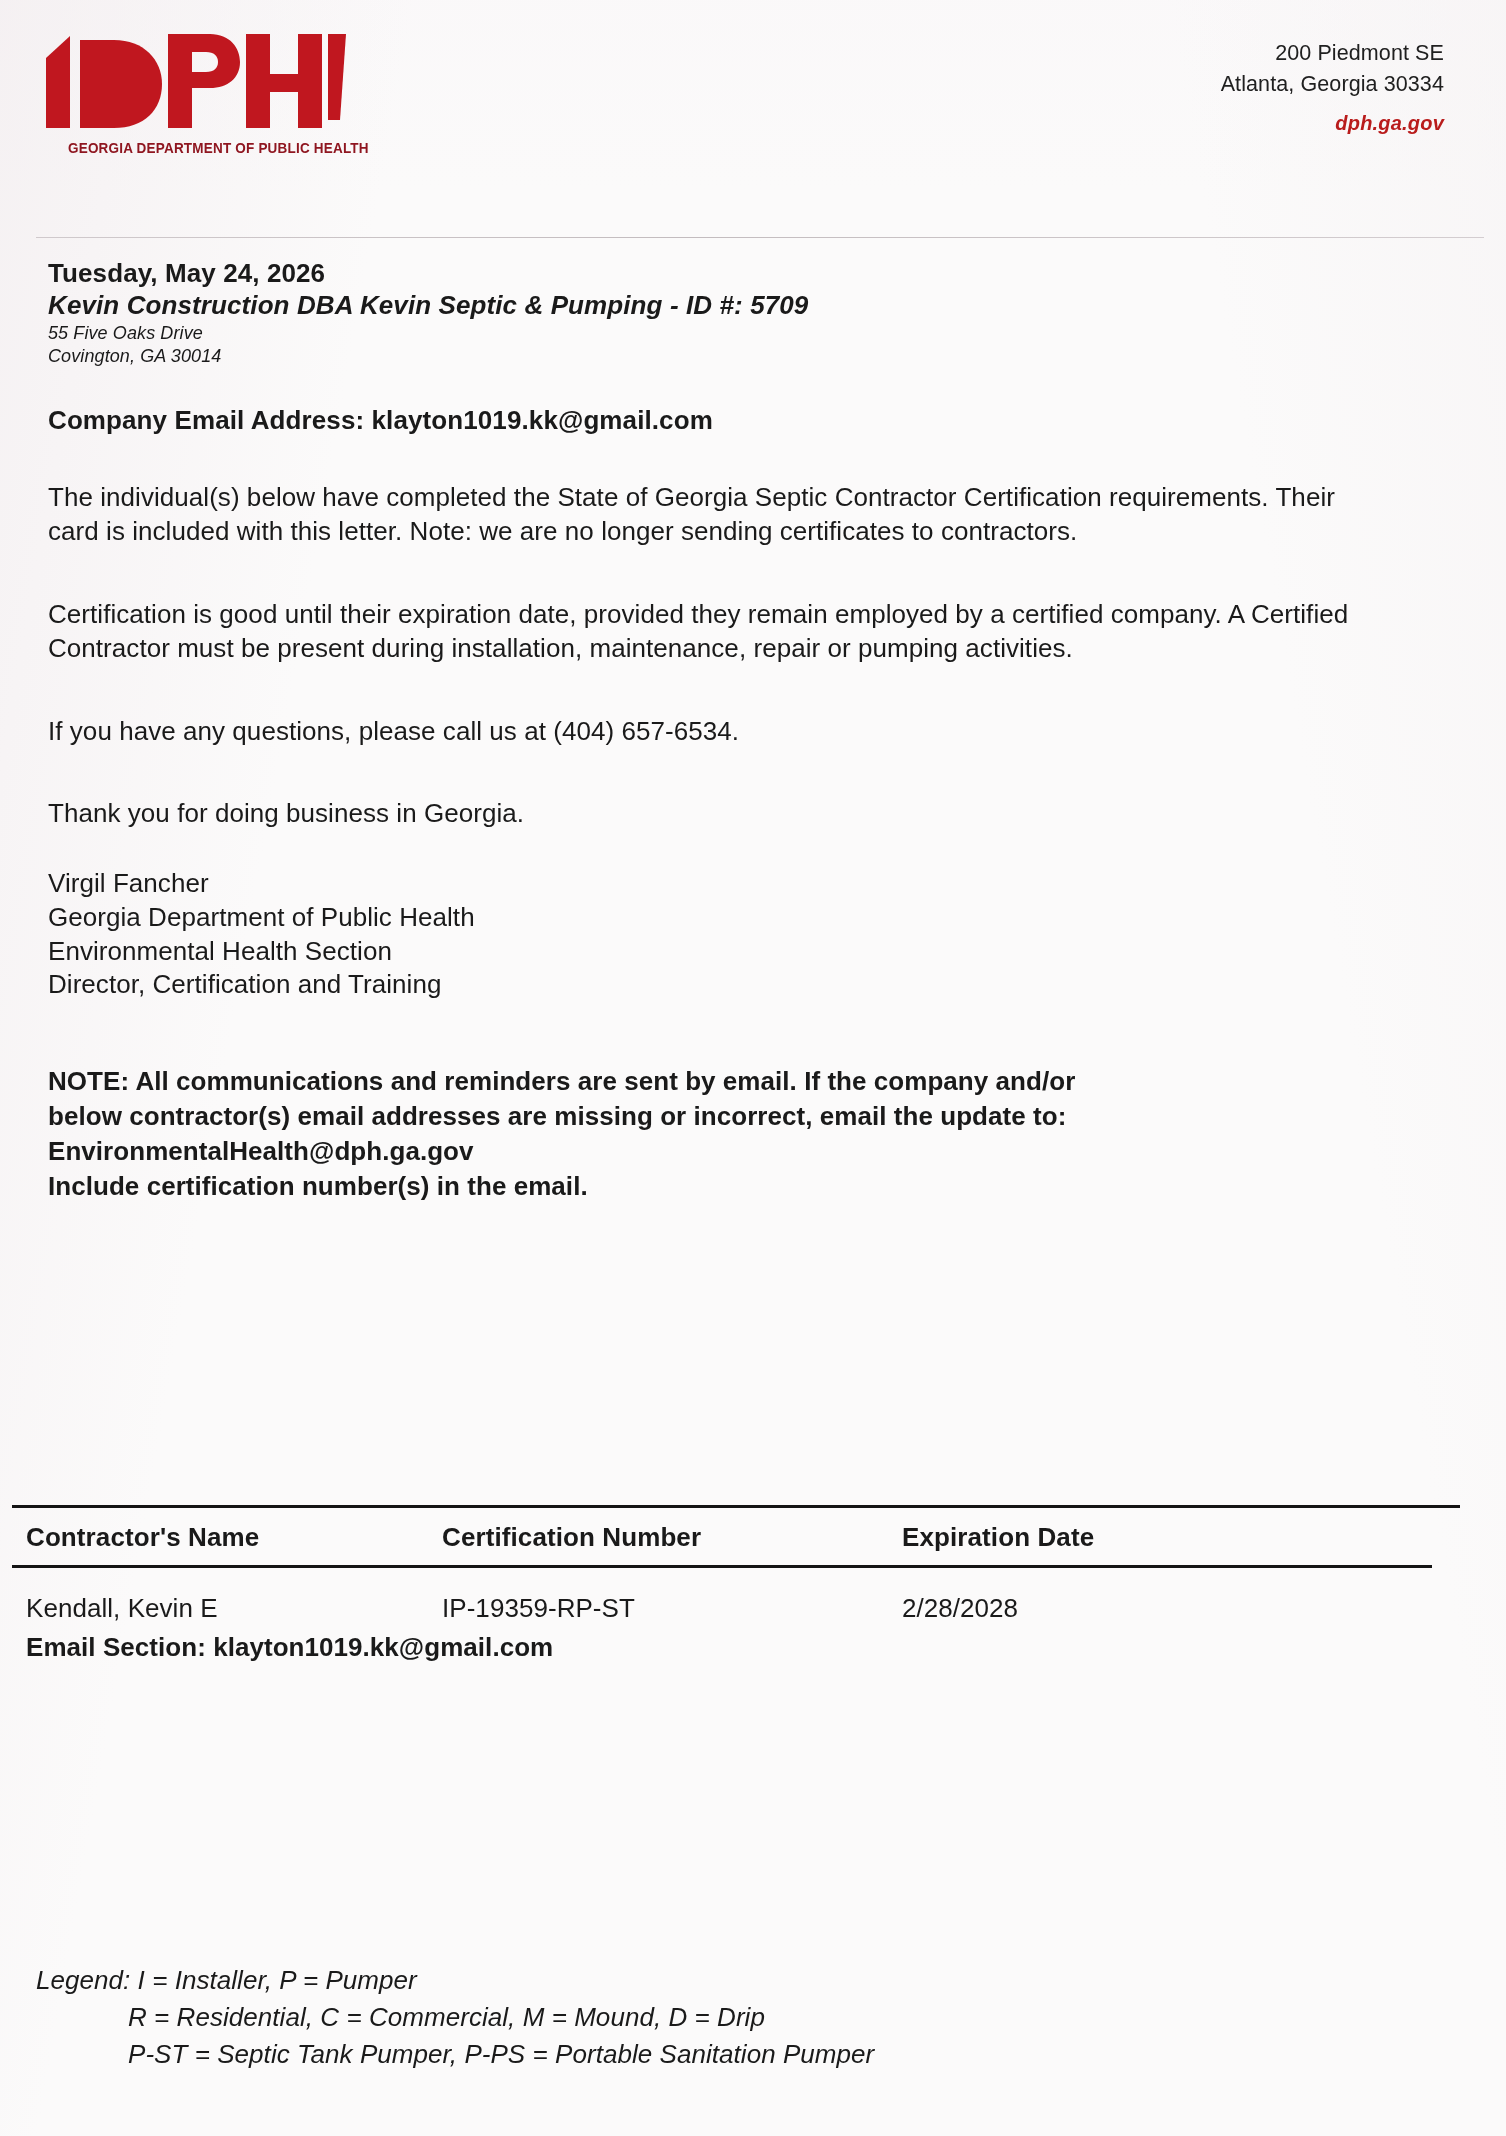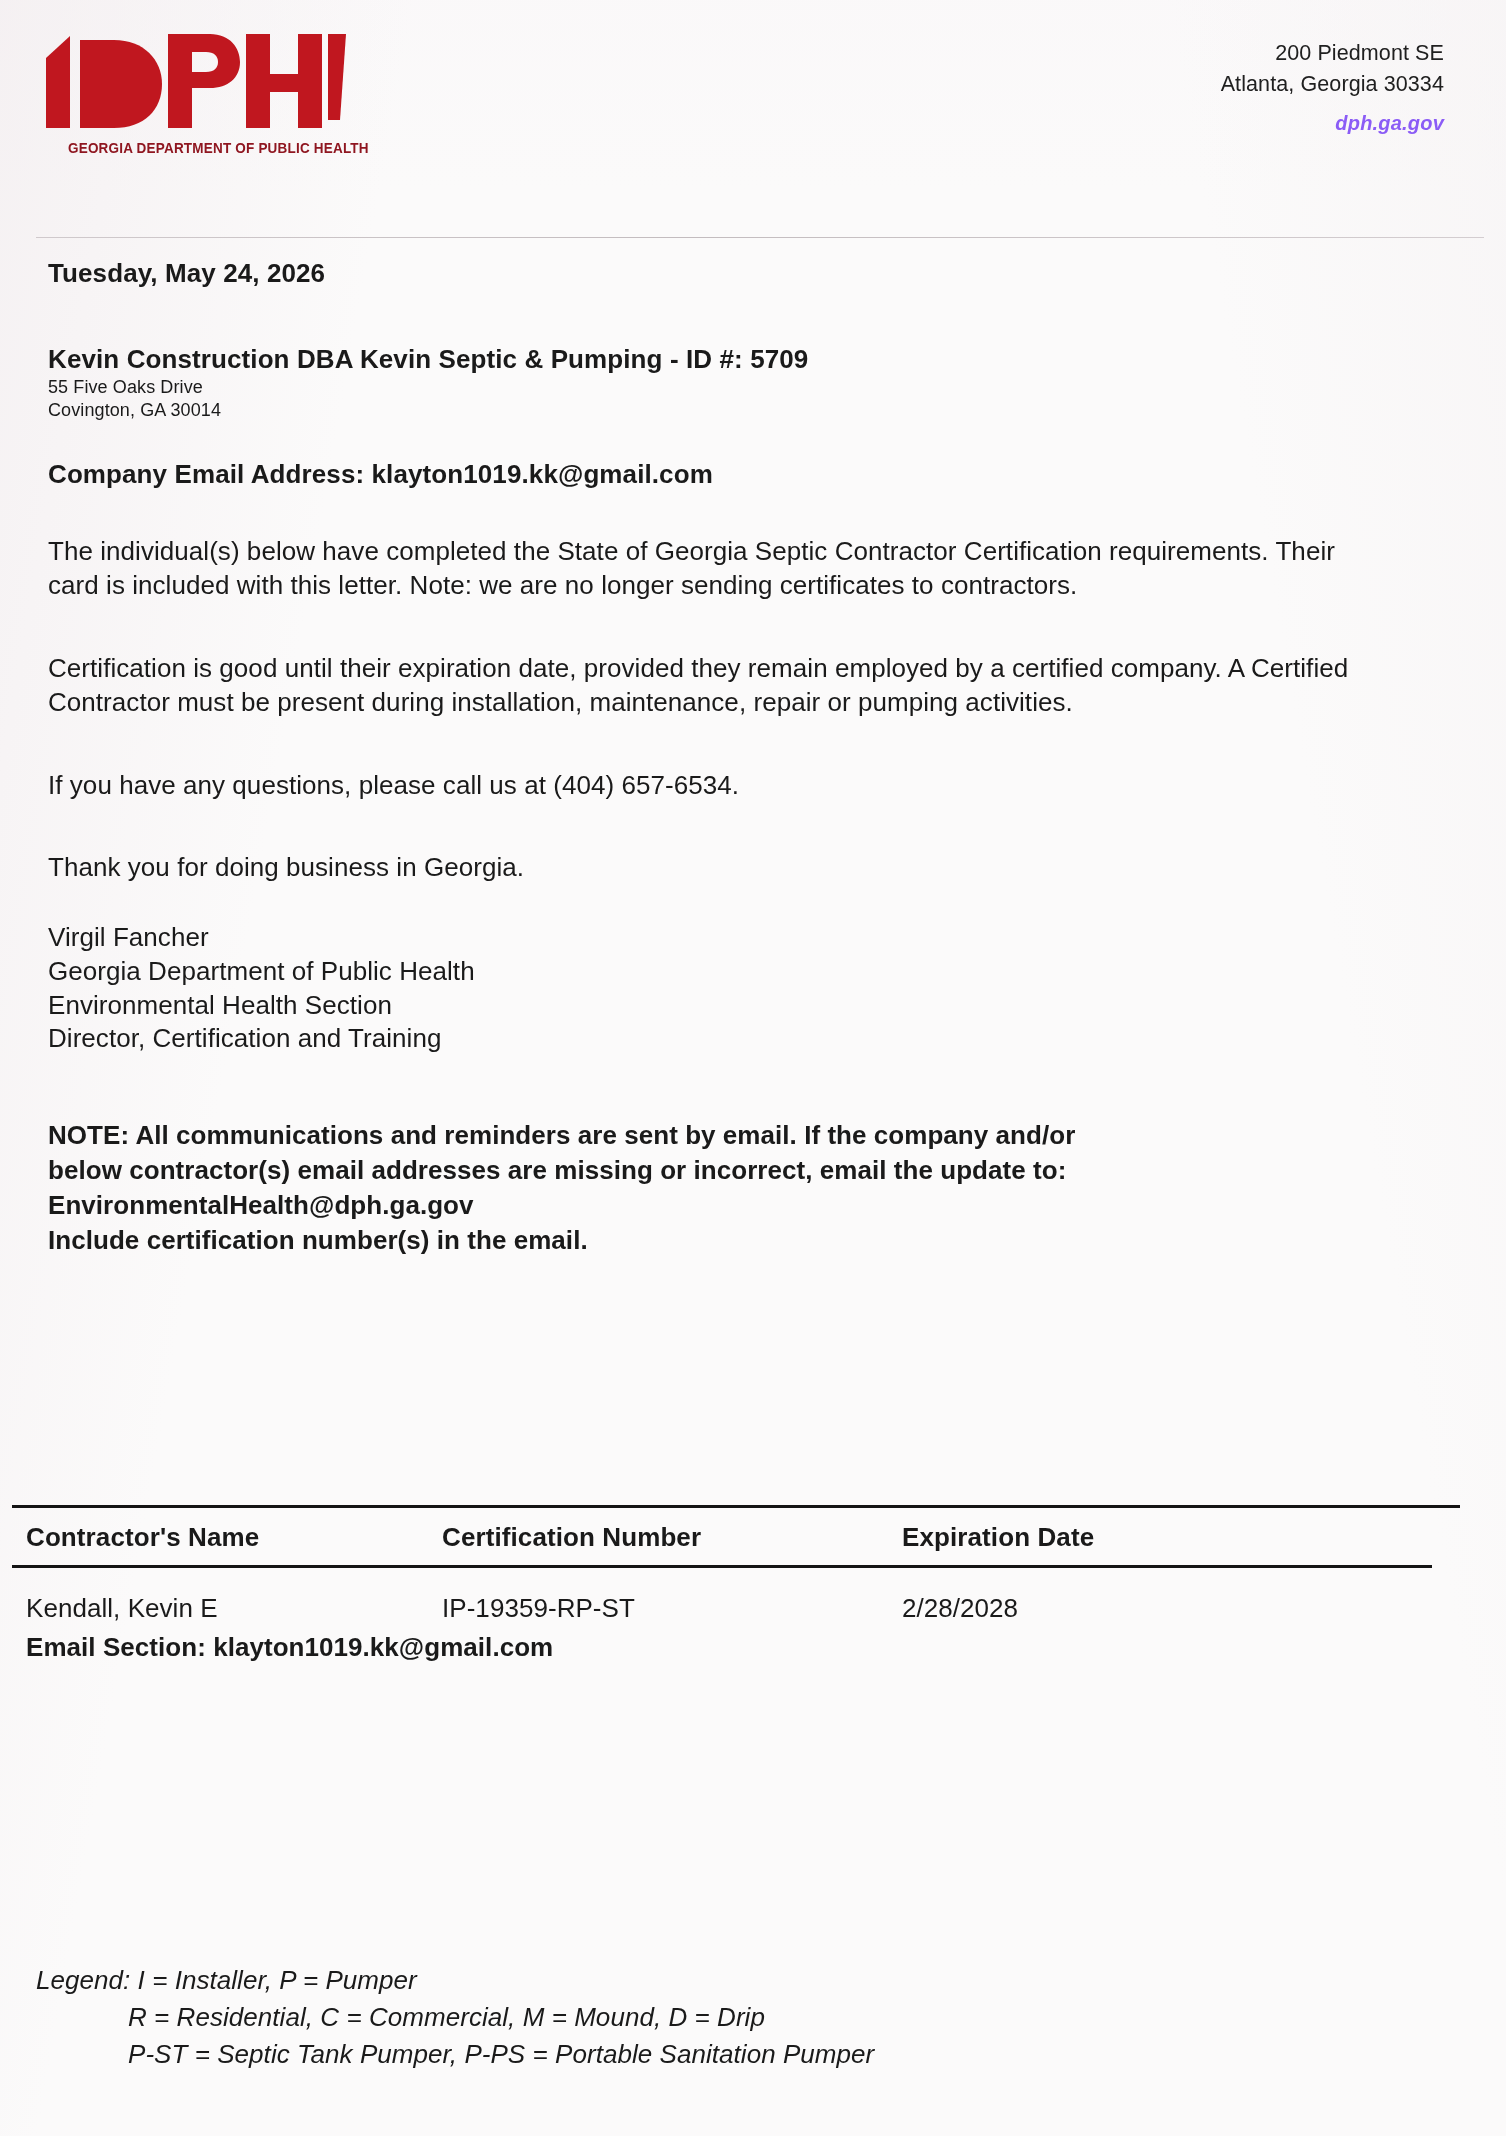--- a/index.html
+++ b/index.html
@@ -80,21 +80,21 @@
     font-size: 21.5px;
     line-height: 1.42;
     color: #202020;
     letter-spacing: 0.1px;
   }
   .addr-web {
     margin-top: 10px;
     font-style: italic;
     font-weight: bold;
     font-size: 20px;
-    color: #8b5cf6;
+    color: #b91c1c;
     letter-spacing: 0.2px;
   }
   .header-rule {
     position: absolute;
     left: 36px;
     top: 237px;
     width: 1448px;
     height: 1px;
     background: linear-gradient(90deg, #c9c2c5 0%, #b9b1b4 45%, #cdc6c9 100%);
     opacity: 0.85;
@@ -108,21 +108,21 @@
     width: 1400px;
   }
   .letter-date {
     font-size: 26px;
     font-weight: bold;
     letter-spacing: 0.1px;
     line-height: 1.2;
     margin: 0 0 0 0;
   }
   .recipient {
-    margin-top: 54px;
+    font-style: italic;
   }
   .recip-name {
     font-size: 26px;
     font-weight: bold;
     letter-spacing: 0.1px;
     line-height: 1.28;
   }
   .recip-line {
     font-size: 18px;
     font-weight: normal;

